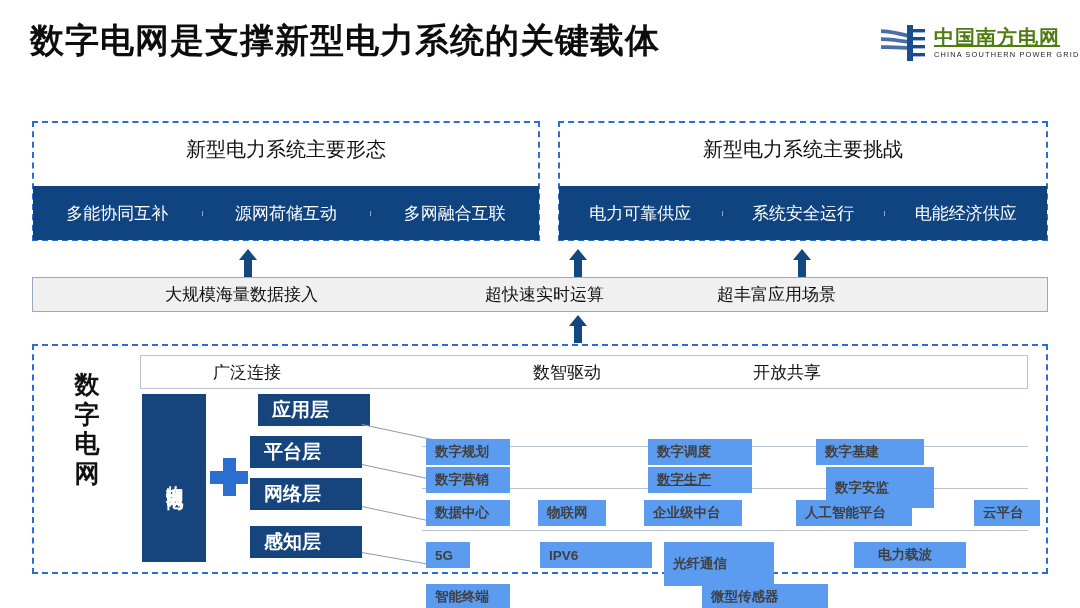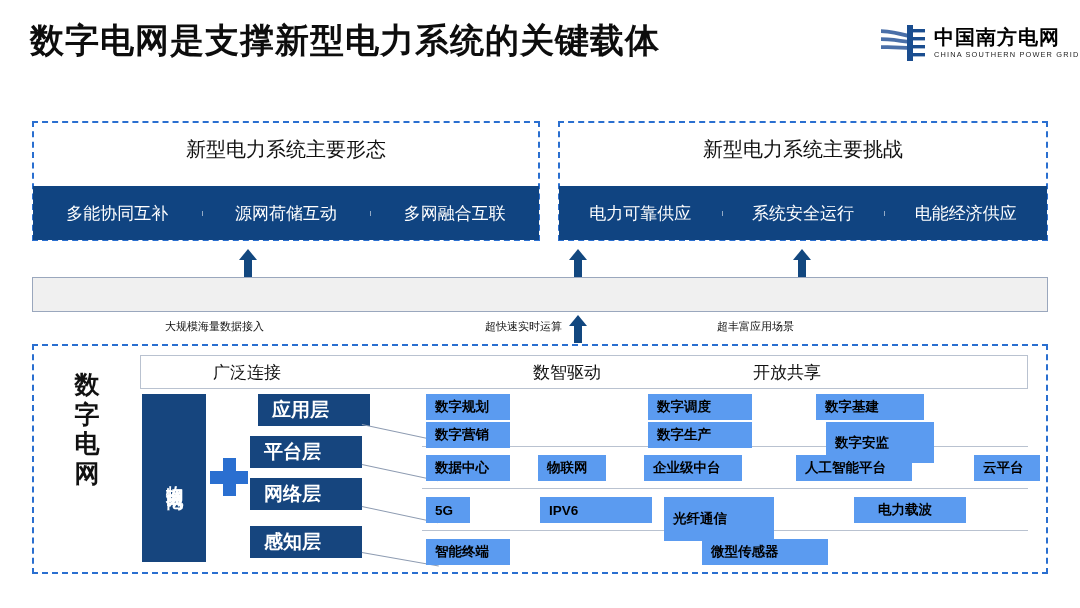--- a/index.html
+++ b/index.html
@@ -16,21 +16,21 @@
     position:absolute;left:30px;top:18px;
     font-size:34px;font-weight:bold;color:#0d0d0d;
     letter-spacing:1px;white-space:nowrap;
   }
   .logo-box{
     position:absolute;left:876px;top:14px;width:196px;height:58px;
     background:#ffffff;display:flex;align-items:center;
   }
   .logo-mark{width:46px;height:38px;margin-left:4px;flex:none;}
   .logo-text{margin-left:8px;display:flex;flex-direction:column;justify-content:center;}
-  .logo-cn{font-size:20px;font-weight:bold;color:#000000;letter-spacing:1px;line-height:1.05;}
+  .logo-cn{font-size:20px;font-weight:bold;color:#4d7c0f;letter-spacing:1px;line-height:1.05;text-decoration:underline;}
   .logo-en{font-size:7.4px;color:#222;letter-spacing:1.15px;margin-top:2px;white-space:nowrap;}
 
   
   .dashed{
     position:absolute;border:2px dashed #2a6fd0;background:#ffffff;
     box-sizing:border-box;
   }
   .panel-head{
     position:absolute;left:0;right:0;top:0;height:52px;
     display:flex;align-items:center;justify-content:center;
@@ -49,21 +49,21 @@
     background:rgba(255,255,255,.55);
   }
 
   
   .midbar{
     position:absolute;background:#f0f0f0;border:1px solid #9aa7bd;
     box-sizing:border-box;
   }
   .midbar-label{
     position:absolute;top:0;height:100%;
-    display:flex;align-items:center;font-size:11px;color:#111;white-space:nowrap;margin-top:32px;
+    display:flex;align-items:center;font-size:17px;color:#111;white-space:nowrap;
   }
 
   
   .arrow-up{position:absolute;width:18px;}
   .arrow-up .shaft{position:absolute;left:5px;top:9px;width:8px;bottom:0;background:#12477f;}
   .arrow-up .head{
     position:absolute;left:0;top:0;width:0;height:0;
     border-left:9px solid transparent;border-right:9px solid transparent;
     border-bottom:11px solid #12477f;
   }
@@ -88,24 +88,24 @@
   }
   .plus{position:absolute;}
   .plus i{position:absolute;background:#2a6fd0;display:block;}
   .layer{
     position:absolute;background:#16457e;color:#fff;
     display:flex;align-items:center;padding-left:14px;
     font-size:19px;font-weight:bold;box-sizing:border-box;white-space:nowrap;
   }
   .rowsep{position:absolute;height:1px;background:#b9c2d0;}
   .tag{
-    position:absolute;background:#5b9bf0;color:#000000;
+    position:absolute;background:#5b9bf0;color:#404040;
     font-size:13.5px;font-weight:bold;
     display:flex;align-items:center;padding-left:9px;
-    box-sizing:border-box;white-space:nowrap;
+    box-sizing:border-box;white-space:nowrap;margin-top:45px;
   }
   .leader{position:absolute;height:1px;background:#8e9cb2;transform-origin:0 0;}
 </style>
 </head>
 <body>
 
 <div class="stage">
 
   <div class="title">数字电网是支撑新型电力系统的关键载体</div>
 
@@ -205,21 +205,21 @@
     <div class="leader" style="left:328px;top:160px;width:78px;transform:rotate(12deg);"></div>
     <div class="leader" style="left:328px;top:206px;width:78px;transform:rotate(10deg);"></div>
 
     <div class="rowsep" style="left:388px;top:100px;width:606px;"></div>
     <div class="rowsep" style="left:388px;top:142px;width:606px;"></div>
     <div class="rowsep" style="left:388px;top:184px;width:606px;"></div>
 
     <div class="tag" style="left:392px;top:48px;width:84px;height:26px;">数字规划</div>
     <div class="tag" style="left:392px;top:76px;width:84px;height:26px;">数字营销</div>
     <div class="tag" style="left:614px;top:48px;width:104px;height:26px;">数字调度</div>
-    <div class="tag" style="left:614px;top:76px;width:104px;height:26px;">数字生产</div>
+    <div class="tag" style="left:614px;top:76px;width:104px;height:26px;text-decoration:underline;">数字生产</div>
     <div class="tag" style="left:782px;top:48px;width:108px;height:26px;">数字基建</div>
     <div class="tag" style="left:792px;top:76px;width:108px;height:41px;">数字安监</div>
 
     <div class="tag" style="left:392px;top:109px;width:84px;height:26px;">数据中心</div>
     <div class="tag" style="left:504px;top:109px;width:68px;height:26px;">物联网</div>
     <div class="tag" style="left:610px;top:109px;width:98px;height:26px;">企业级中台</div>
     <div class="tag" style="left:762px;top:109px;width:116px;height:26px;">人工智能平台</div>
     <div class="tag" style="left:940px;top:109px;width:66px;height:26px;">云平台</div>
 
     <div class="tag" style="left:392px;top:151px;width:44px;height:26px;">5G</div>

